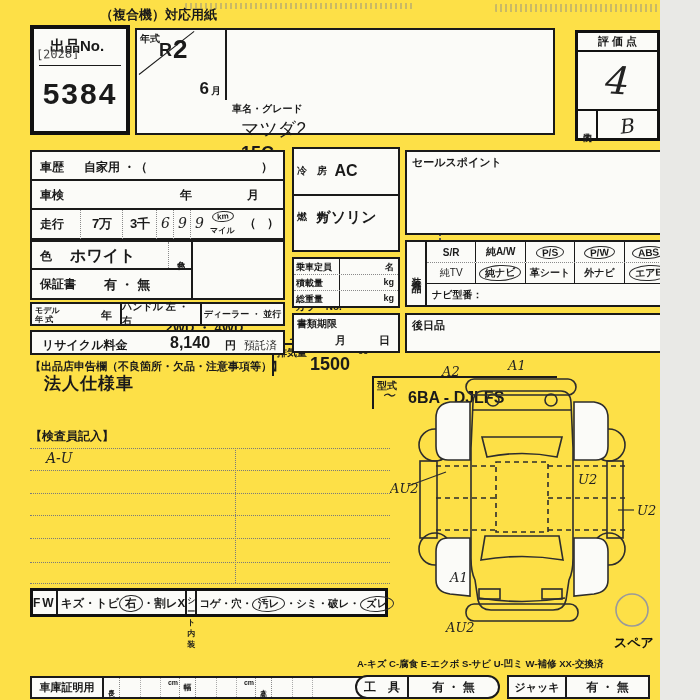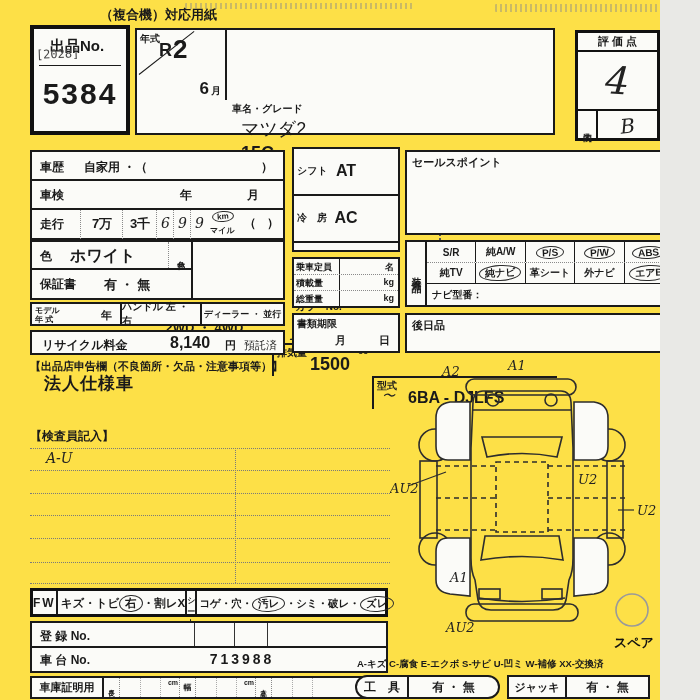--- a/index.html
+++ b/index.html
@@ -147,24 +147,20 @@
     <span class="abs" style="left:138px;top:2px;font-size:16px;font-weight:bold;">8,140</span>
     <span class="abs" style="left:193px;top:6px;font-size:11px;font-weight:bold;">円</span>
     <span class="abs" style="left:212px;top:6px;font-size:11px;font-weight:normal;">預託済</span>
   </div>
 
   <div class="abs" style="left:30px;top:359px;font-size:11px;font-weight:bold;">【出品店申告欄（不良箇所・欠品・注意事項等）】</div>
   <div class="abs" style="left:44px;top:372px;font-size:17px;font-weight:bold;letter-spacing:1px;">法人仕様車</div>
 
   <div class="abs bx" style="left:292px;top:147px;width:108px;height:105px;">
     <div class="cell" style="height:34px;border-bottom:2px solid #1a1a1a;">
-      <span class="abs lbl" style="left:3px;top:2px;">シフト</span>
-      <div style="text-align:center;font-size:16px;font-weight:bold;margin-top:13px;">AT</div>
-    </div>
-    <div class="cell" style="height:34px;border-bottom:2px solid #1a1a1a;">
       <span class="abs lbl" style="left:3px;top:2px;">冷　房</span>
       <div style="text-align:center;font-size:16px;font-weight:bold;margin-top:13px;">AC</div>
     </div>
     <div class="cell" style="height:33px;">
       <span class="abs lbl" style="left:3px;top:2px;">燃　料</span>
       <div style="text-align:center;font-size:15px;font-weight:bold;margin-top:12px;">ガソリン</div>
     </div>
   </div>
 
   <div class="abs bx" style="left:292px;top:257px;width:108px;height:51px;">
@@ -208,21 +204,21 @@
             <i style="font-style:normal;" class="circ">P/S</i>
           </span>
         <span class="cell ctr" style="flex:1;border-right:1px solid #1a1a1a;font-size:10px;font-weight:bold;">
             <i style="font-style:normal;" class="circ">P/W</i>
           </span>
         <span class="cell ctr" style="flex:1;font-size:10px;font-weight:bold;">
             <i style="font-style:normal;" class="circ">ABS</i>
           </span>
       </div>
       <div class="row" style="height:21px;border-bottom:1px solid #1a1a1a;">
-        <span class="cell ctr" style="flex:1;border-right:1px solid #1a1a1a;font-size:10px;font-weight:bold;">
+        <span class="cell ctr" style="flex:1;border-right:1px solid #1a1a1a;font-size:10px;font-weight:normal;">
             <i style="font-style:normal;">純TV</i>
           </span>
         <span class="cell ctr" style="flex:1;border-right:1px solid #1a1a1a;font-size:10px;font-weight:bold;">
             <i style="font-style:normal;" class="circ">純ナビ</i>
           </span>
         <span class="cell ctr" style="flex:1;border-right:1px solid #1a1a1a;font-size:10px;font-weight:bold;">
             <i style="font-style:normal;">革シート</i>
           </span>
         <span class="cell ctr" style="flex:1;border-right:1px solid #1a1a1a;font-size:10px;font-weight:bold;">
             <i style="font-style:normal;">外ナビ</i>
@@ -308,32 +304,20 @@
     </div>
     <div class="cell" style="width:34px;border-right:2px solid #1a1a1a;">
       <div style="font-size:8px;font-weight:bold;text-align:center;padding-top:4px;">シート</div>
       <div style="font-size:8px;font-weight:bold;text-align:center;">内 装</div>
     </div>
     <div class="cell" style="flex:1;font-size:10.5px;font-weight:bold;padding:5px 0 0 2px;white-space:nowrap;">
       <span>コゲ・穴・</span><span class="circ">汚レ</span><span>・シミ・破レ・</span><span class="circ">ズレ</span>
     </div>
   </div>
 
-  <div class="abs bx" style="left:30px;top:621px;width:358px;height:52px;">
-    <div class="cell" style="height:25px;border-bottom:2px solid #1a1a1a;">
-      <span class="abs" style="left:8px;top:5px;font-size:12px;font-weight:bold;">登 録 No.</span>
-      <span class="abs" style="left:162px;top:0;height:100%;border-left:1.5px solid #333;"></span>
-      <span class="abs" style="left:202px;top:0;height:100%;border-left:1.5px solid #333;"></span>
-      <span class="abs" style="left:235px;top:0;height:100%;border-left:1.5px solid #333;"></span>
-    </div>
-    <div class="cell" style="height:23px;">
-      <span class="abs" style="left:8px;top:4px;font-size:12px;font-weight:bold;">車 台 No.</span>
-      <span class="abs" style="left:150px;top:3px;width:120px;text-align:center;font-size:14px;font-weight:bold;letter-spacing:3px;">713988</span>
-    </div>
-  </div>
 
   <div class="abs bx row" style="left:30px;top:676px;width:358px;height:23px;">
     <div class="cell ctr" style="width:72px;border-right:2px solid #1a1a1a;font-size:11px;font-weight:bold;">車庫証明用</div>
     <div class="cell ctr" style="width:16px;border-right:1px dotted #8a8a8a;">
         <span class="vtext" style="font-size:7px;font-weight:bold;">長さ</span>
       </div>
     <div class="cell" style="width:60px;border-right:1px dotted #8a8a8a;">
       <span class="abs" style="left:20px;top:0;height:100%;border-left:1px dotted #aaa;"></span>
       <span class="abs" style="left:40px;top:0;height:100%;border-left:1px dotted #aaa;"></span>
       <span class="abs" style="right:1px;top:1px;font-size:7px;font-weight:bold;">cm</span>

